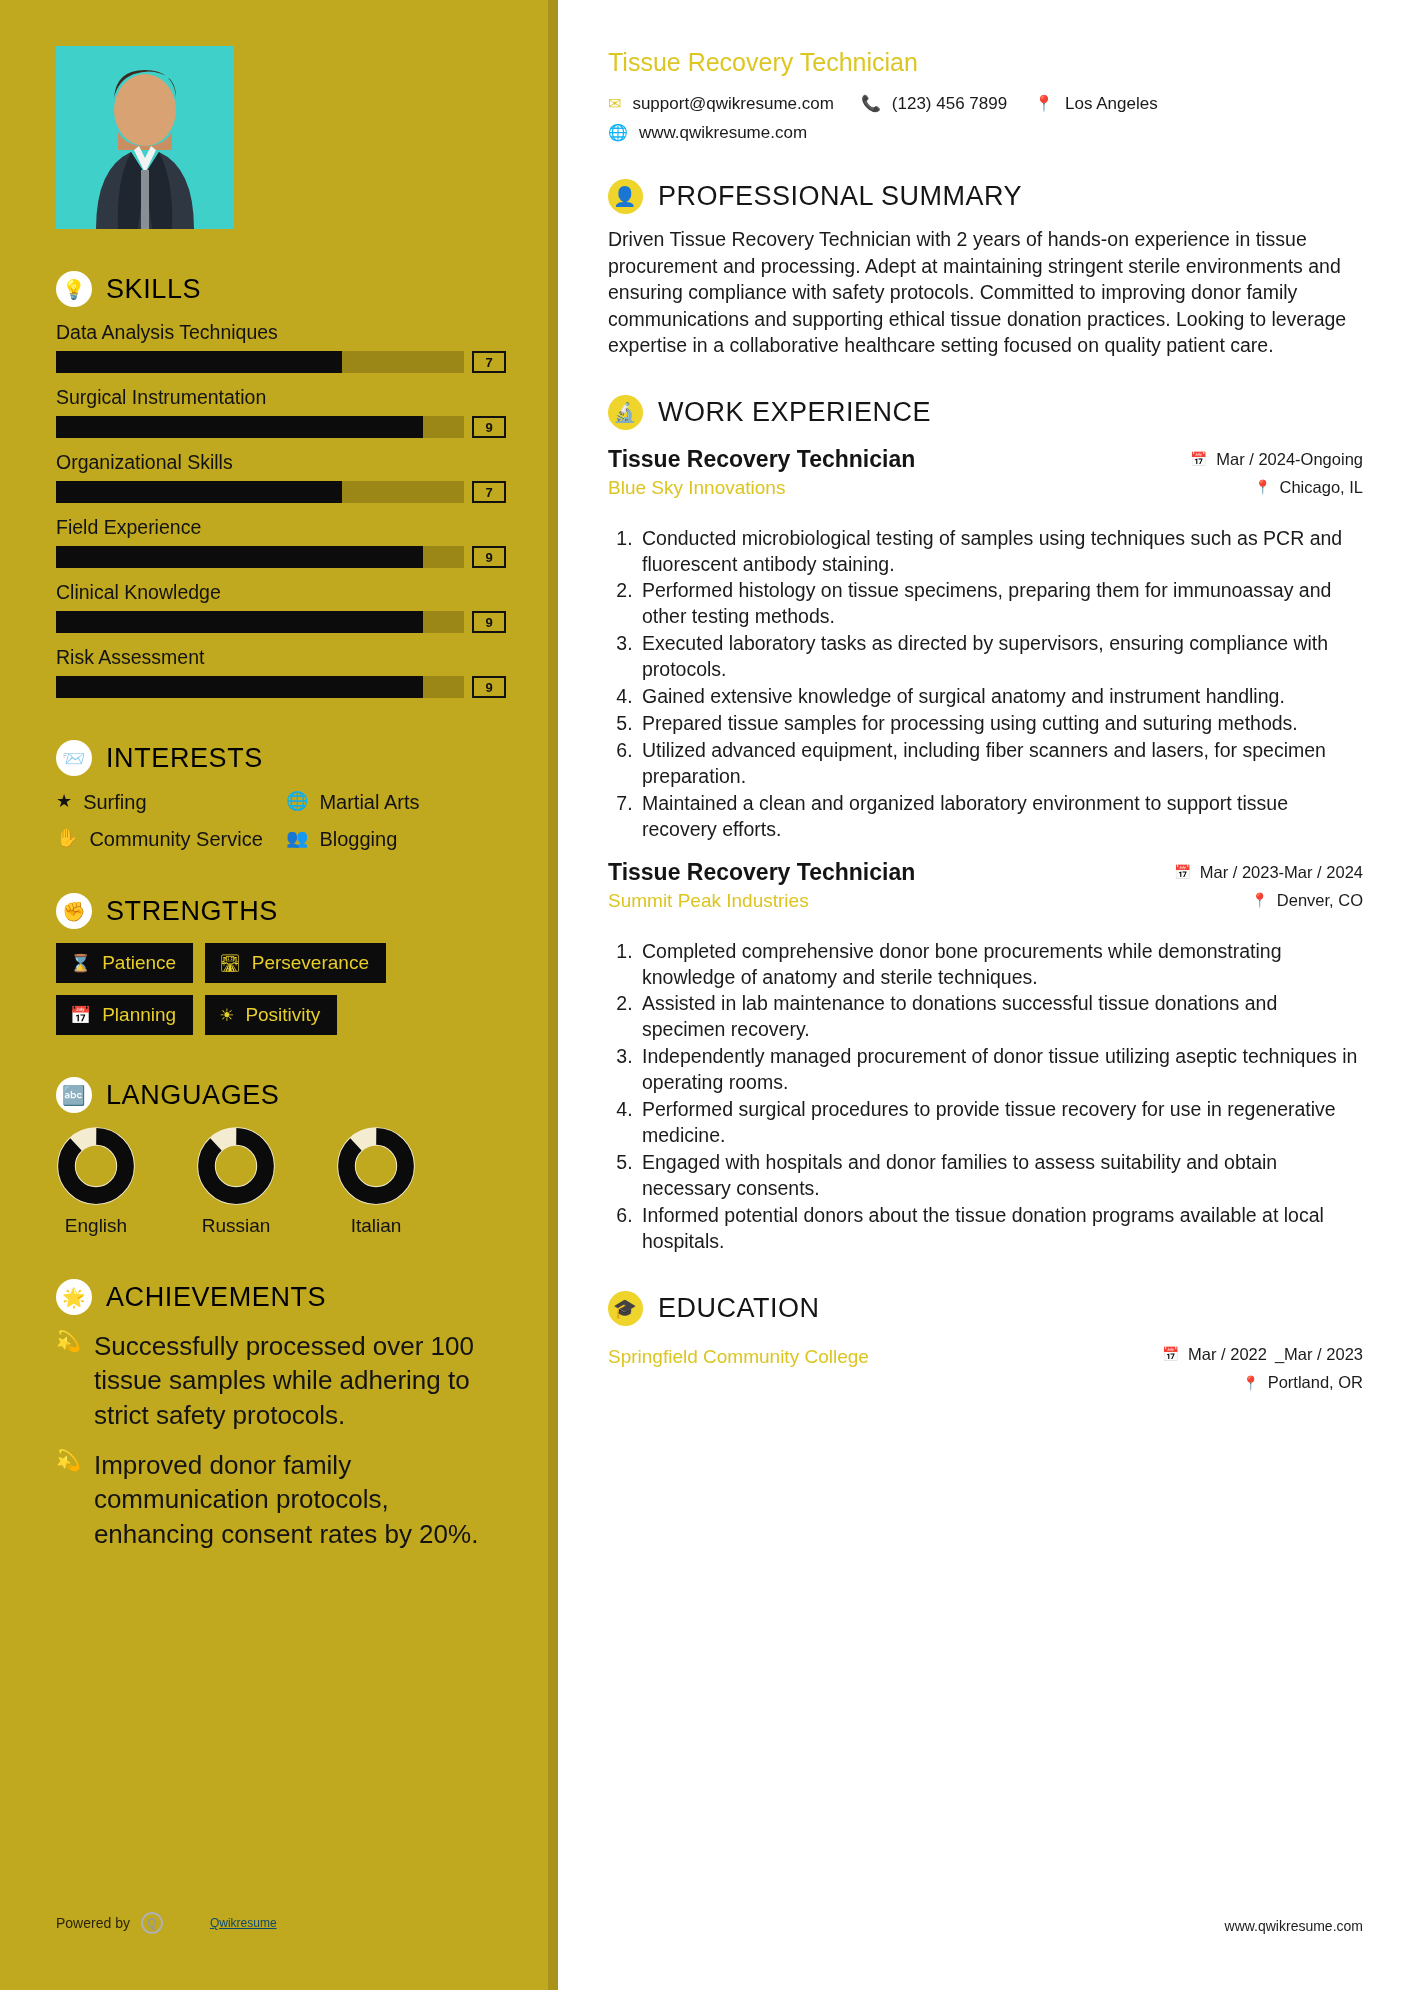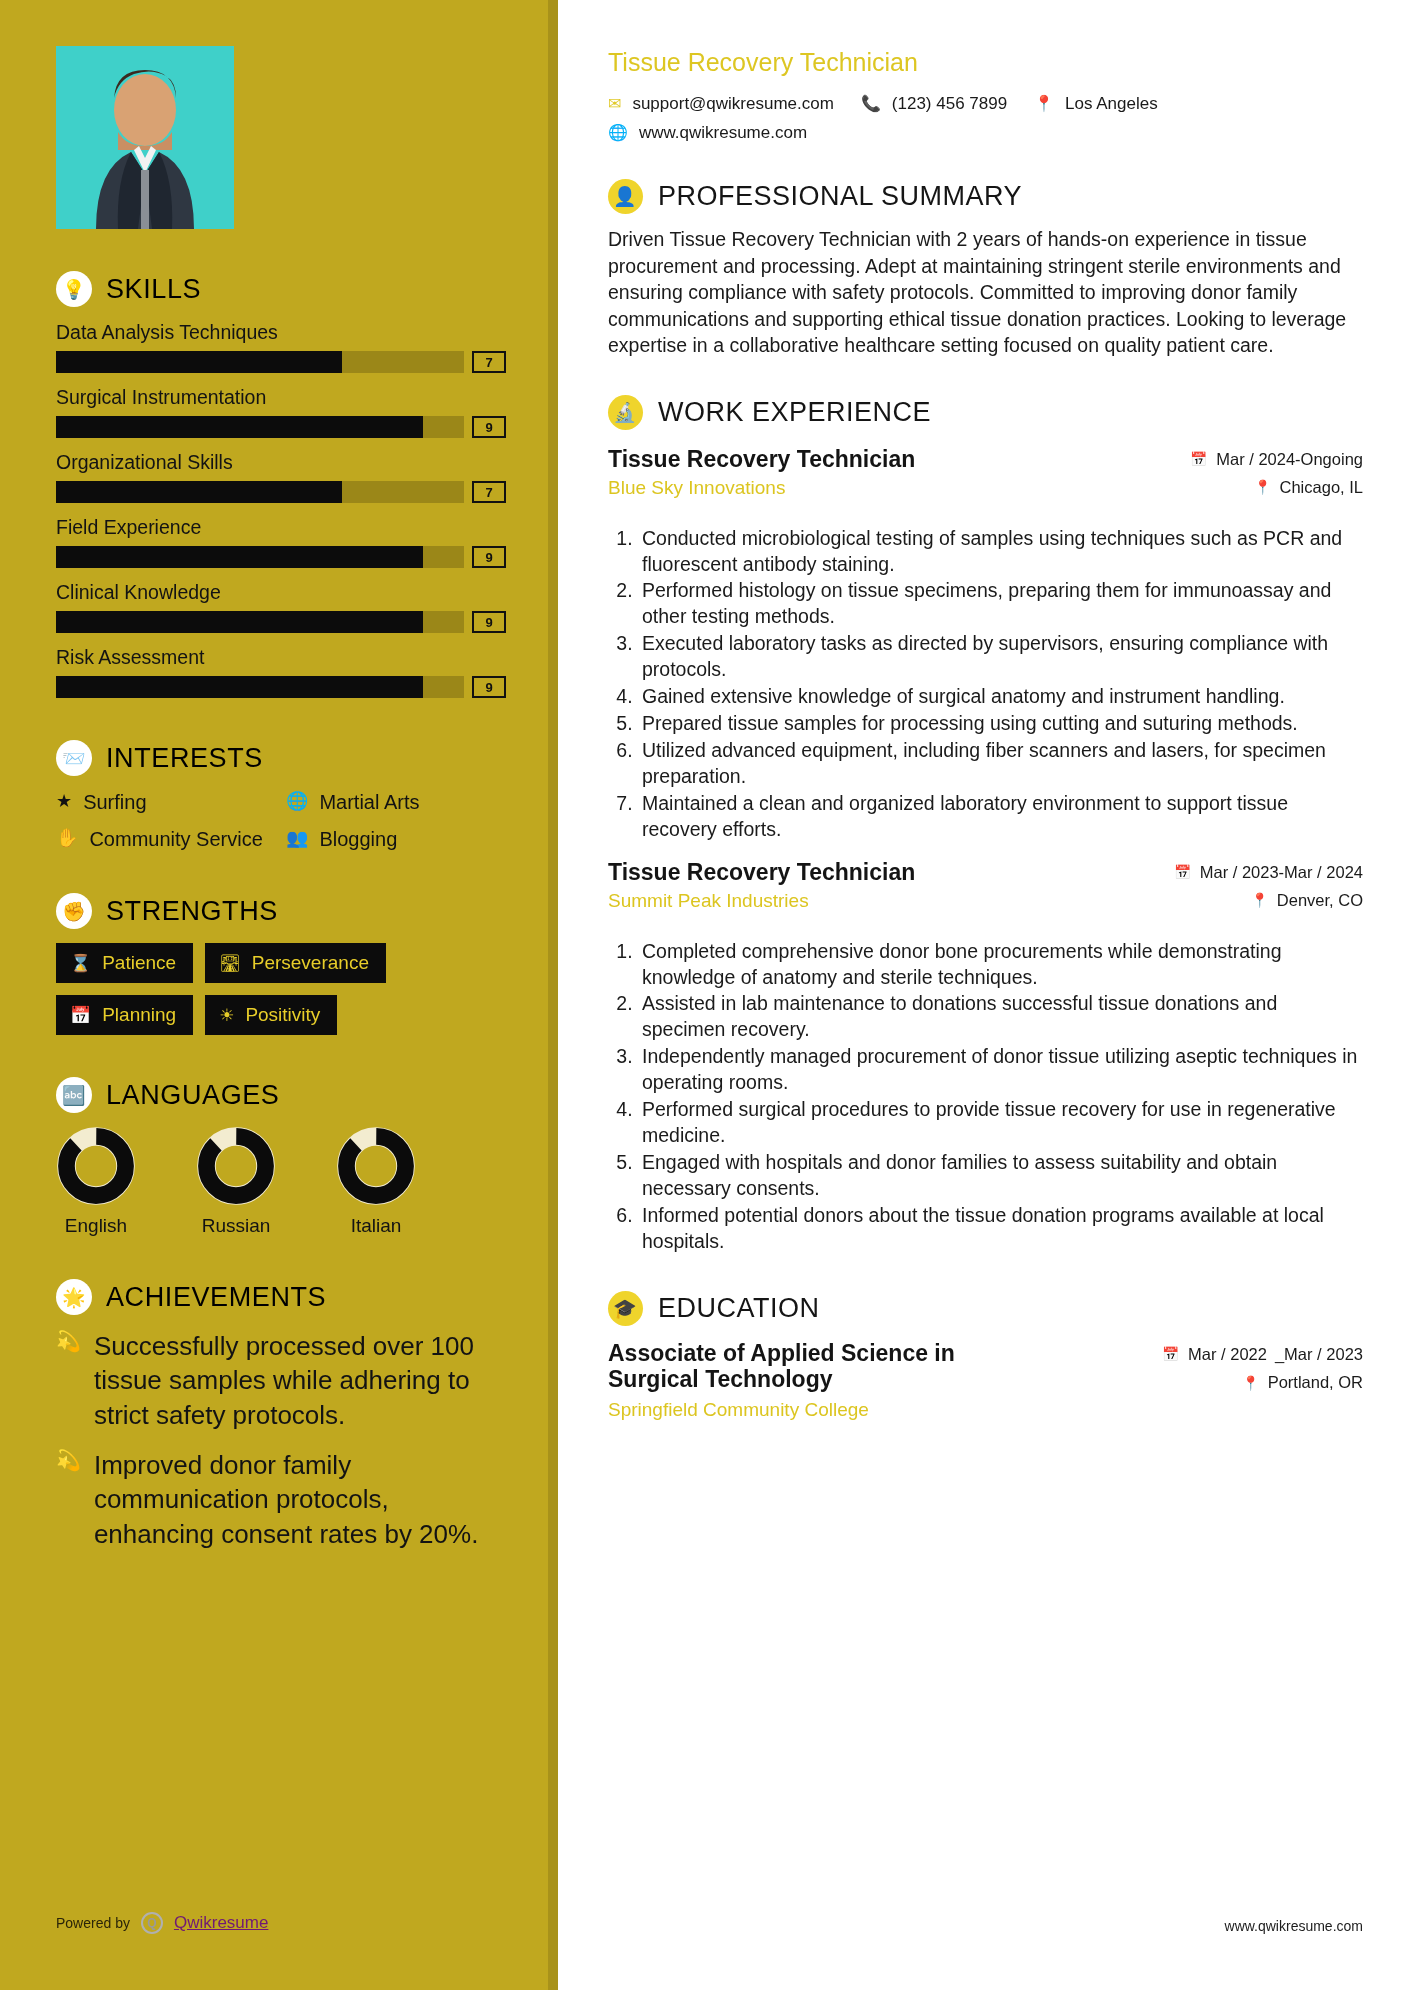--- a/index.html
+++ b/index.html
@@ -165,21 +165,21 @@
     font-size: 14px;
     color: #2a2508;
   }
   .qlogo {
     width: 22px; height: 22px;
     border-radius: 50%;
     border: 2px solid #b0b0b0;
     display:flex; align-items:center; justify-content:center;
     font-size: 12px; font-weight: bold; color:#9a9a9a;
   }
-  .qname { color:#701a75; text-decoration: underline; font-size: 17px; }
+  .qname { color:#0c4a6e; text-decoration: underline; font-size: 12px; margin-left: 36px; }
 
   
   .main {
     flex: 1;
     padding: 42px 44px 0 50px;
     position: relative;
   }
   .name {
     font-size: 45px;
     font-weight: bold;
@@ -517,21 +517,20 @@
       </ol>
     </div>
 
     <div class="msec-head">
       <span class="msec-badge">🎓</span>
       <span class="msec-title">EDUCATION</span>
     </div>
     <div>
       <div class="edu-top">
         <div>
-          <div class="edu-degree">Associate of Applied Science in Surgical Technology</div>
           <div class="edu-school">Springfield Community College</div>
         </div>
         <div class="job-meta">
           <div class="m edu-dates">
             <span class="ic">📅</span>
             <span class="dd">Mar / 2022</span>
             <span class="dd">_Mar / 2023</span>
           </div>
           <div class="m">
             <span class="ic">📍</span>

